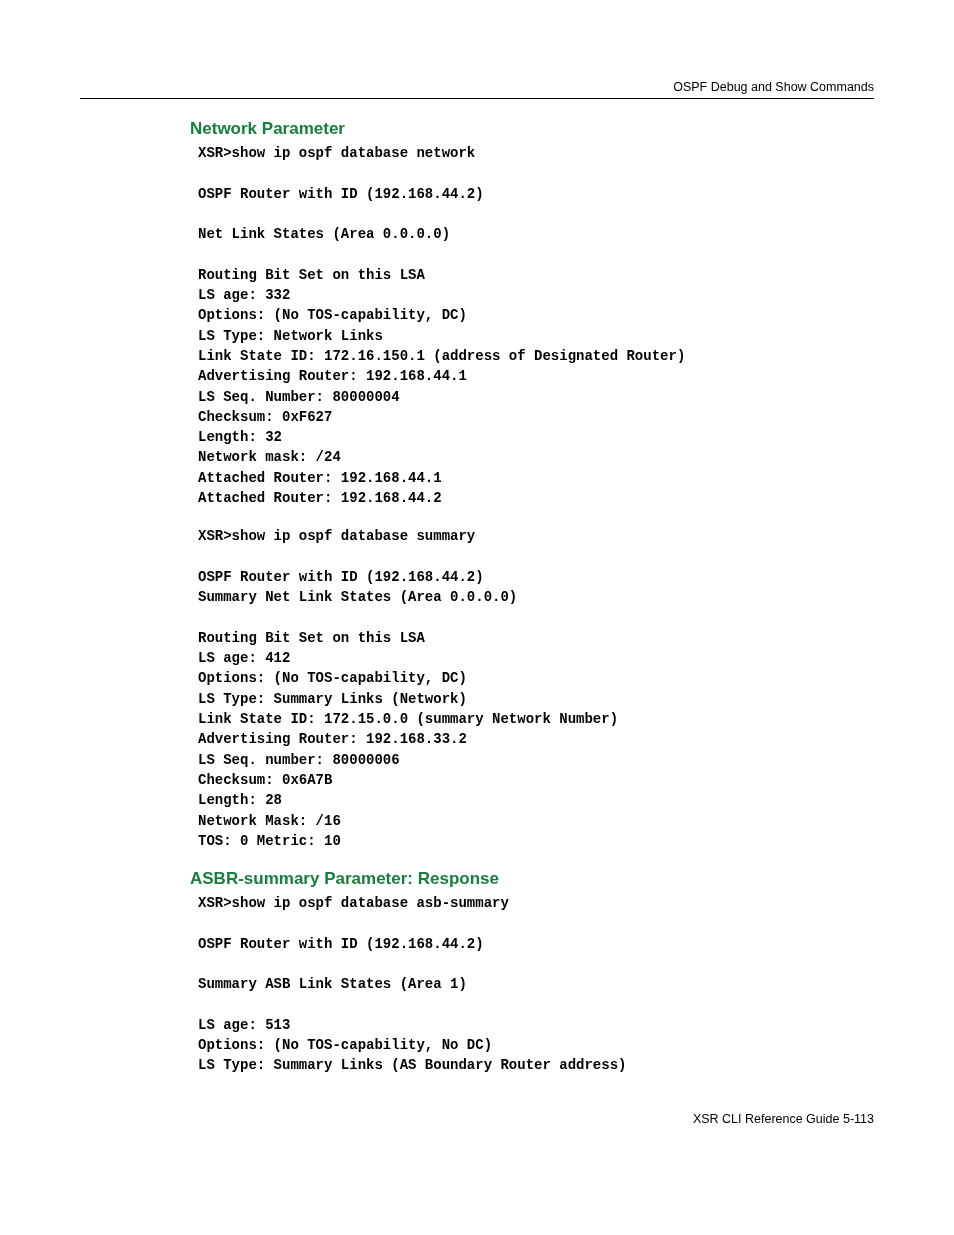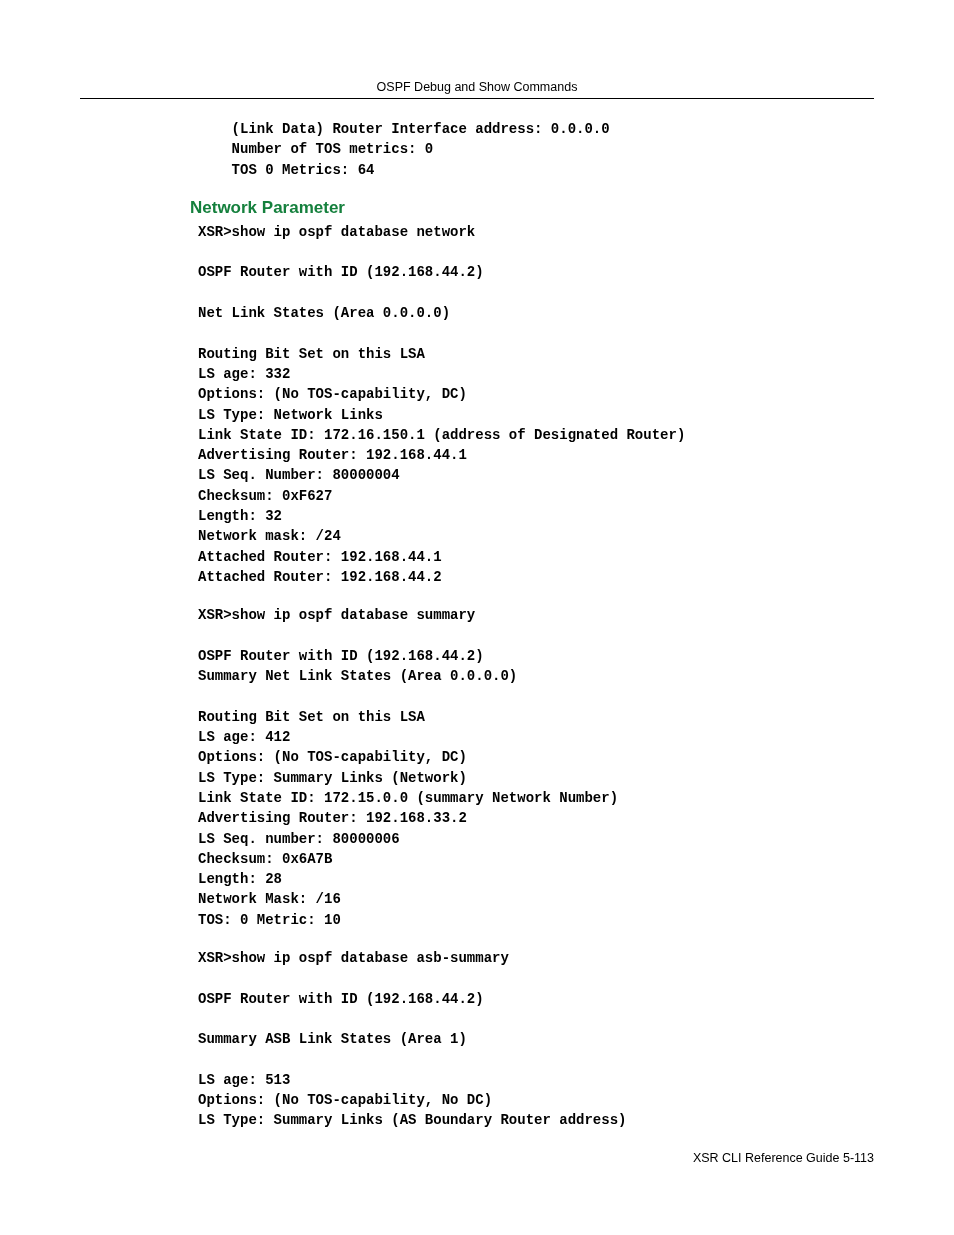--- a/index.html
+++ b/index.html
@@ -8,21 +8,21 @@
     background: #fff;
     font-family: Arial, Helvetica, sans-serif;
     color: #000;
     width: 954px;
   }
   .page {
     padding: 80px 80px 40px 80px;
     box-sizing: border-box;
   }
   .top-hdr {
-    text-align: center;
+    text-align: right;
     font-size: 12.5px;
     padding-bottom: 4px;
     border-bottom: 1px solid #000;
     margin-bottom: 20px;
   }
   .content {
     padding-left: 118px;
   }
   pre.term {
     font-family: "Courier New", Courier, monospace;
@@ -35,34 +35,31 @@
   h3.section {
     color: #15803d;
     font-family: Arial, Helvetica, sans-serif;
     font-weight: bold;
     font-size: 17px;
     margin: 14px 0 4px -8px;
   }
   .bot-ftr {
     text-align: right;
     font-size: 12.5px;
-    margin-top: 20px;
+    margin-top: 36px;
   }
 </style>
 </head>
 <body>
 
 <div class="page">
   <div class="top-hdr">OSPF Debug and Show Commands</div>
 
   <div class="content">
 
-    <pre class="term">    (Link Data) Router Interface address: 0.0.0.0
-    Number of TOS metrics: 0
-    TOS 0 Metrics: 64</pre>
 
     <h3 class="section">Network Parameter</h3>
     <pre class="term">XSR&gt;show ip ospf database network
 
 OSPF Router with ID (192.168.44.2)
 
 Net Link States (Area 0.0.0.0)
 
 Routing Bit Set on this LSA
 LS age: 332
@@ -87,20 +84,21 @@
 Options: (No TOS-capability, DC)
 LS Type: Summary Links (Network)
 Link State ID: 172.15.0.0 (summary Network Number)
 Advertising Router: 192.168.33.2
 LS Seq. number: 80000006
 Checksum: 0x6A7B
 Length: 28
 Network Mask: /16
 TOS: 0 Metric: 10</pre>
 
+    <h3 class="section">ASBR-summary Parameter: Response</h3>
     <pre class="term">XSR&gt;show ip ospf database asb-summary
 
 OSPF Router with ID (192.168.44.2)
 
 Summary ASB Link States (Area 1)
 
 LS age: 513
 Options: (No TOS-capability, No DC)
 LS Type: Summary Links (AS Boundary Router address)</pre>
 

